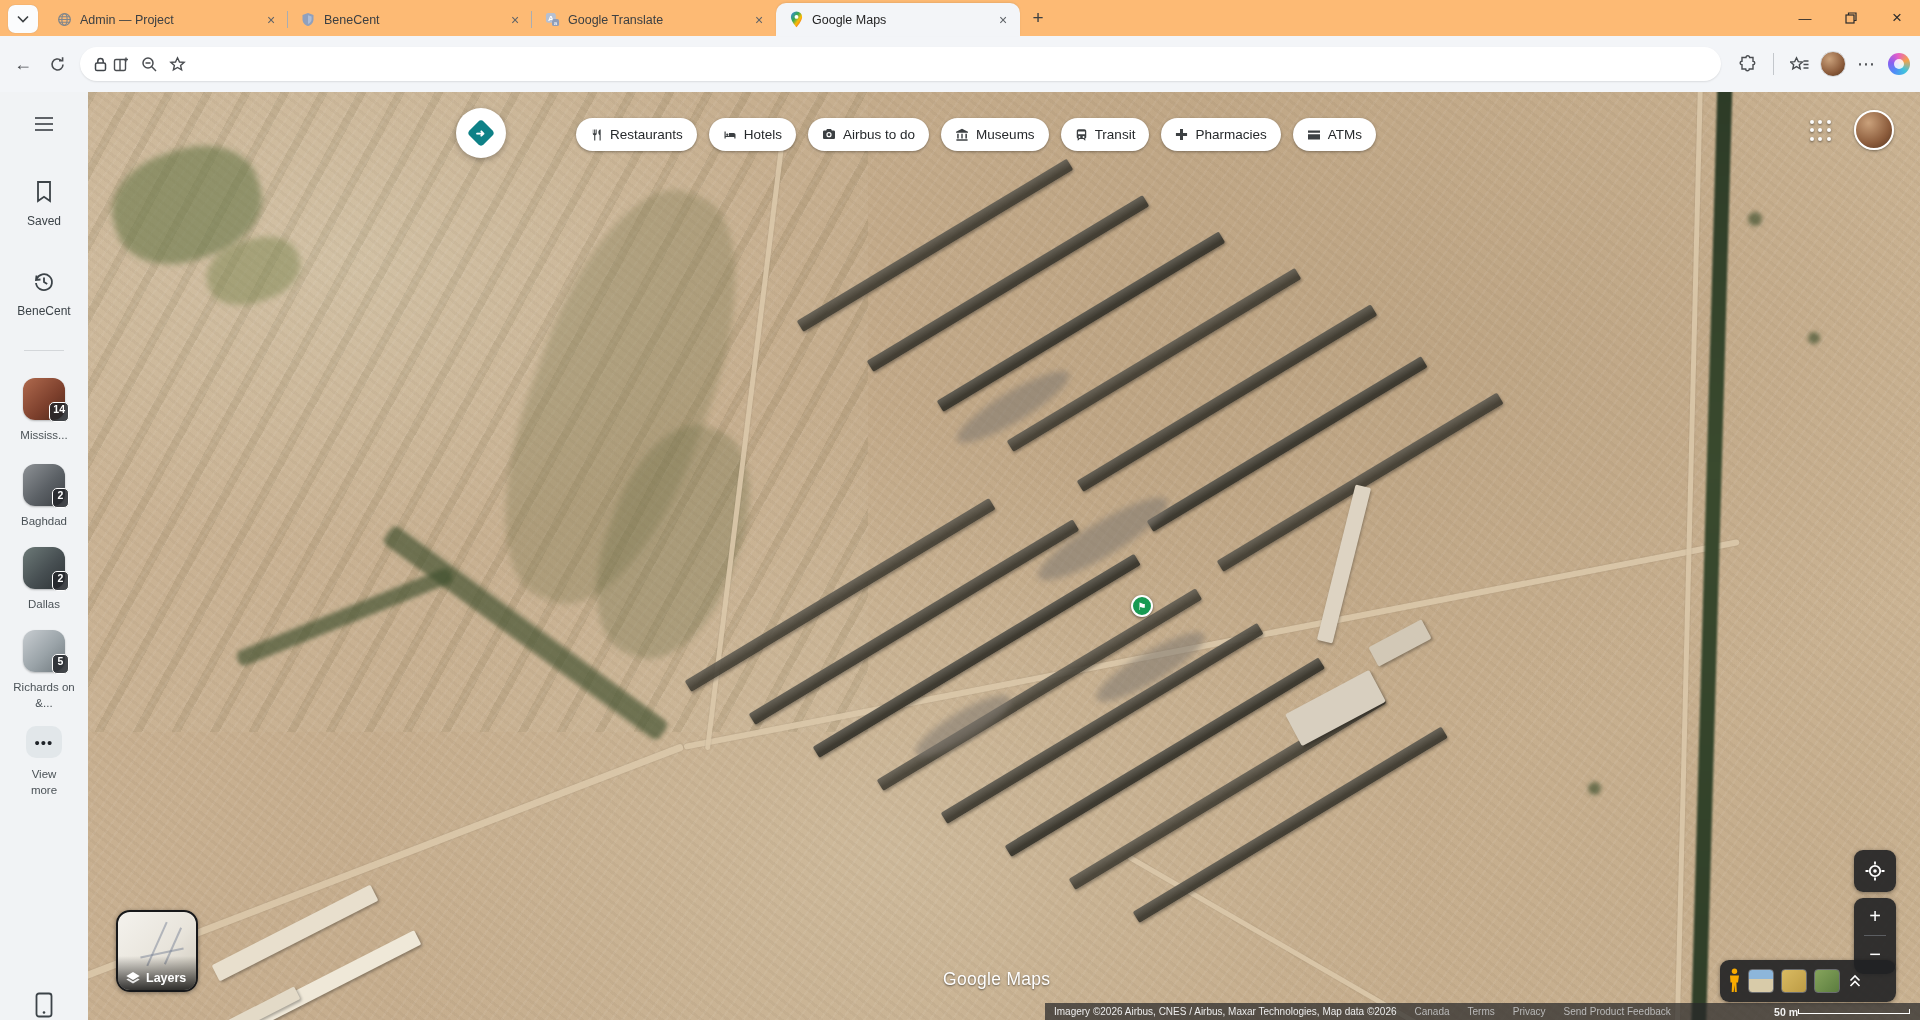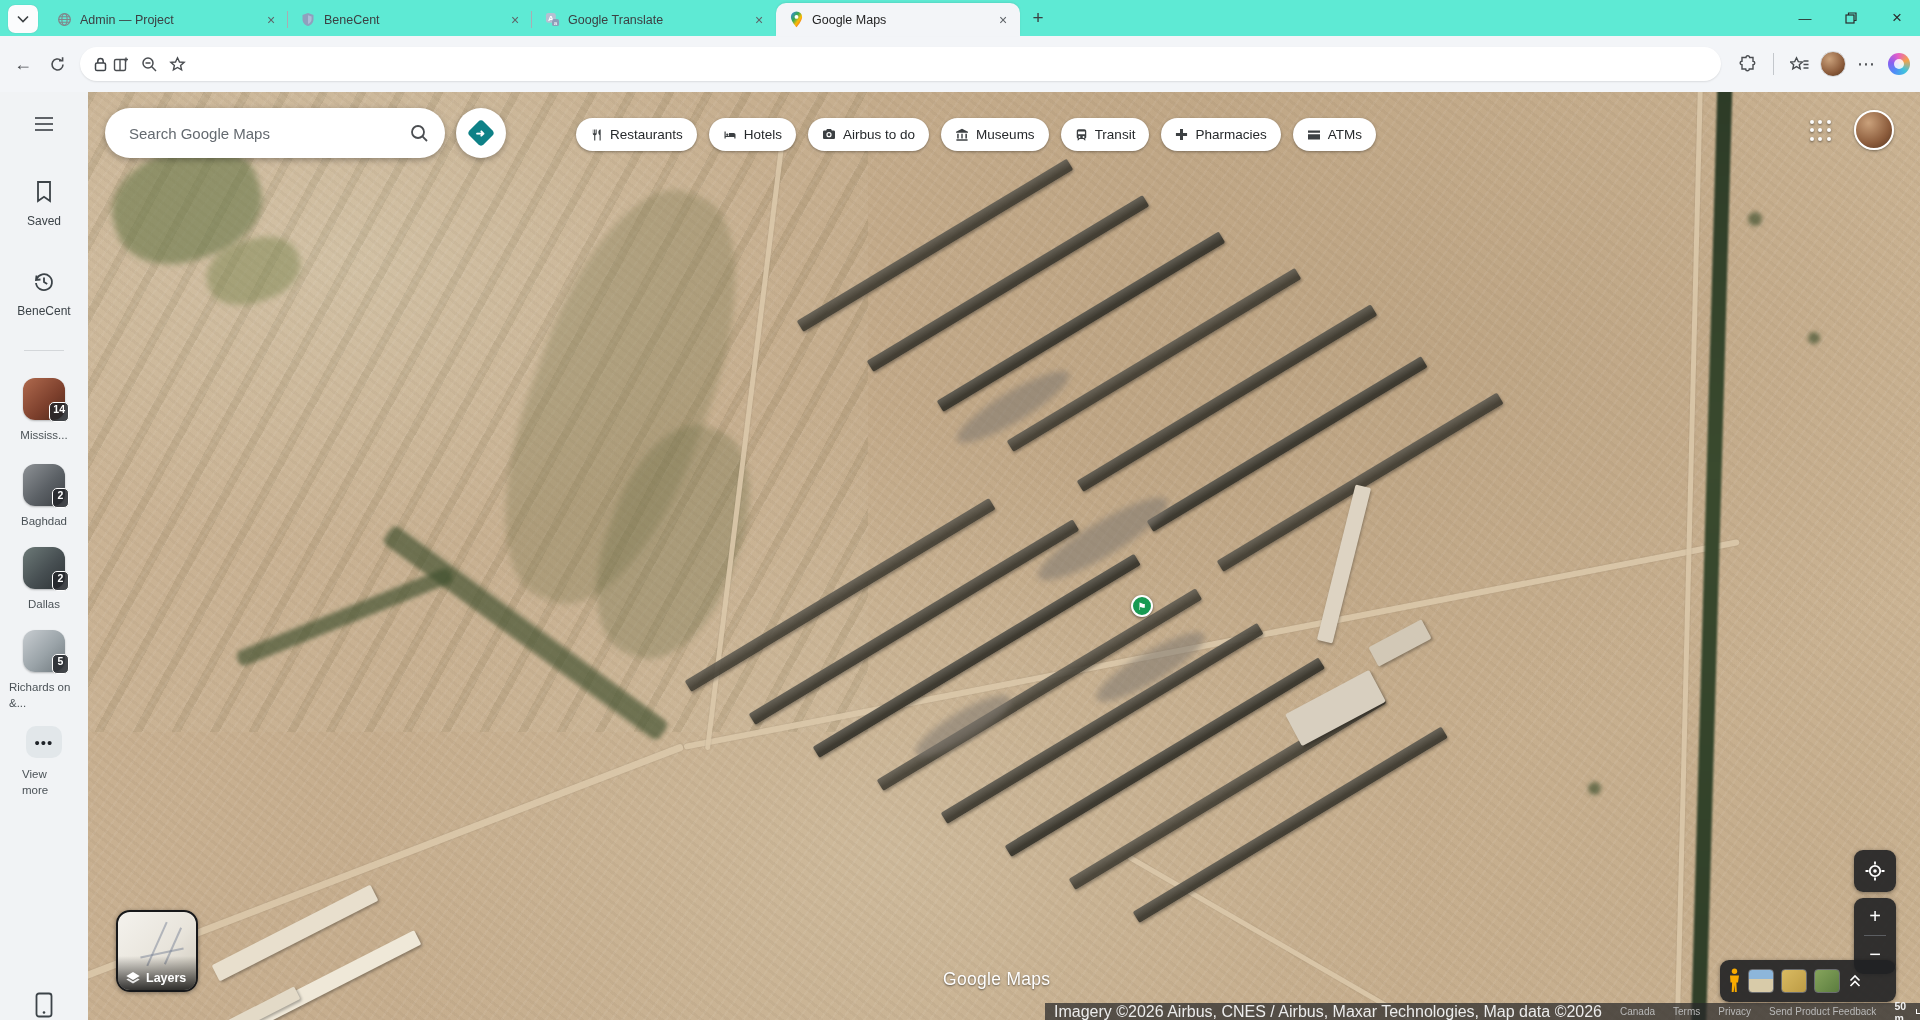--- a/index.html
+++ b/index.html
@@ -1,21 +1,21 @@
 <!DOCTYPE html>
 <html><head>
 <meta charset="utf-8">
 <style>
   * { box-sizing: border-box; margin: 0; padding: 0; }
   html,body { width:1920px; height:1020px; overflow:hidden; }
   body { font-family:"Liberation Sans", sans-serif; background:#d7dade; }
   .window { width:1920px; height:1020px; display:flex; flex-direction:column; }
 
   
-  .tabstrip { height:36px; background:#5eead4; display:flex; align-items:flex-end; position:relative; flex:0 0 auto; }
+  .tabstrip { height:36px; background:#fdba74; display:flex; align-items:flex-end; position:relative; flex:0 0 auto; }
   .tab-menu-btn { width:30px; height:28px; margin:0 6px 3px 8px; border-radius:7px; background:#fbfcfd; display:flex; align-items:center; justify-content:center; box-shadow:0 0 1px rgba(0,0,0,.25); }
   .tab { width:244px; height:33px; display:flex; align-items:center; padding:0 8px 0 12px; gap:8px; position:relative; }
   .tab .fav { width:16px; height:16px; flex:0 0 auto; display:flex; align-items:center; justify-content:center; }
   .tab .t-title { flex:1; font-size:12.5px; color:#3c4043; white-space:nowrap; overflow:hidden; text-overflow:ellipsis; }
   .tab .t-close { width:18px; height:18px; border-radius:4px; color:#5f6368; font-size:14px; line-height:18px; text-align:center; flex:0 0 auto; }
   .tab.inactive + .tab.inactive::before { content:""; position:absolute; left:-1px; top:8px; height:17px; width:1px; background:#a9adb2; }
   .tab.active { background:#f3f5f8; border-radius:10px 10px 0 0; box-shadow:0 -1px 2px rgba(0,0,0,.08); }
   .tab.active .t-title { color:#1f1f1f; }
   .newtab-btn { width:28px; height:28px; margin:0 0 3px 4px; border-radius:6px; color:#3c4043; font-size:19px; line-height:26px; text-align:center; }
   .win-controls { position:absolute; right:0; top:0; height:36px; display:flex; }
@@ -32,21 +32,21 @@
   .tb-avatar { width:26px; height:26px; border-radius:50%; background:radial-gradient(circle at 35% 30%, #caa17b, #8a5a3a 62%, #53341f); border:1px solid #d8dbdf; }
   .copilot { width:22px; height:22px; border-radius:50%; background:conic-gradient(from 210deg, #4e8df7, #8b5ff0, #e75fc7, #f2a24b, #3fc4dd, #4e8df7); position:relative; }
   .copilot::after { content:""; position:absolute; inset:6px; border-radius:50%; background:#fff; opacity:.85; }
 
   
   .content { flex:1 1 auto; display:flex; min-height:0; }
 
   
   .rail { width:88px; flex:0 0 auto; background:#f1f3f5; position:relative; z-index:5; }
   .rail .abs { position:absolute; left:0; width:88px; display:flex; flex-direction:column; align-items:center; }
-  .rail-label { font-size:11.5px; color:#4b5257; text-align:left; line-height:1.35; }
+  .rail-label { font-size:11.5px; color:#4b5257; text-align:center; line-height:1.35; }
   .rail-label.sm { font-size:12px; color:#3c4348; }
   .rail-divider { position:absolute; top:258px; left:24px; width:40px; height:1px; background:#d4d7da; }
   .thumb { width:42px; height:42px; border-radius:12px; position:relative; box-shadow:0 1px 2px rgba(0,0,0,.25); }
   .badge { position:absolute; right:-4px; bottom:-2px; min-width:17px; height:20px; padding:0 3px; background:rgba(35,38,42,.85); border:1.5px solid #fff; border-radius:5px; color:#fff; font-size:10.5px; font-weight:bold; line-height:13px; text-align:center; }
   .viewmore-btn { width:36px; height:32px; border-radius:10px; background:#e2e7ea; color:#1f2328; display:flex; align-items:center; justify-content:center; font-size:15px; letter-spacing:1px; }
 
   
   .map { position:relative; flex:1 1 auto; overflow:hidden; background:#c6ae8e; }
   .layer { position:absolute; inset:0; }
   .terrain { background:
@@ -97,21 +97,21 @@
   .collapse-btn { color:#fff; font-size:13px; margin-left:2px; }
 
   .layers-ctl { position:absolute; left:28px; top:818px; width:82px; height:82px; border-radius:14px; border:2.5px solid #17181a; overflow:hidden; z-index:10;
       background:linear-gradient(135deg, #f4f2ed 0%, #e8e4db 55%, #cdc7ba 100%); box-shadow:0 1px 4px rgba(0,0,0,.4); }
   .layers-ctl .veil { position:absolute; left:0; right:0; bottom:0; height:34px; background:linear-gradient(transparent, rgba(0,0,0,.78)); }
   .layers-ctl .row { position:absolute; left:7px; bottom:5px; display:flex; align-items:center; gap:5px; color:#fff; font-size:12.5px; font-weight:bold; }
   .layers-ctl .mapline { position:absolute; background:rgba(120,130,150,.5); }
 
   .watermark { position:absolute; left:855px; top:877px; color:#fff; font-size:17.5px; letter-spacing:.3px; text-shadow:0 1px 2px rgba(0,0,0,.55); z-index:9; }
   .attrib { position:absolute; left:957px; right:0; bottom:0; height:17px; background:rgba(40,40,42,.72); display:flex; align-items:center; gap:18px; padding:0 10px 0 9px; z-index:11; }
-  .attrib .imtext { color:#ececec; font-size:16px; white-space:nowrap; }
+  .attrib .imtext { color:#ececec; font-size:10px; white-space:nowrap; }
   .attrib .alink { color:#b9b9b9; font-size:10px; white-space:nowrap; }
   .scalewrap { margin-left:auto; display:flex; align-items:center; }
   .scaletext { color:#f2f2f2; font-size:10.5px; font-weight:bold; }
   .scalebar { width:112px; height:5px; border-left:1.5px solid #fff; border-right:1.5px solid #fff; border-bottom:1.5px solid #fff; }
 
   svg { display:block; }
 </style>
 </head>
 <body>
 
@@ -364,27 +364,20 @@
       <div class="lightbld" style="left:152px; top:880px; width:188px; height:16px; background:#efe8d8; transform:rotate(-27deg);"></div>
       <div class="lightbld" style="left:58px; top:930px; width:160px; height:14px; background:#e3dac7; transform:rotate(-27deg);"></div>
 
       <div class="treeline"></div>
       <div class="treerow" style="left:1660px; top:120px; width:14px; height:14px; border-radius:50%;"></div>
       <div class="treerow" style="left:1720px; top:240px; width:12px; height:12px; border-radius:50%;"></div>
       <div class="treerow" style="left:1500px; top:690px; width:13px; height:13px; border-radius:50%;"></div>
 
       <div class="marker">⚑</div>
 
-      <div class="searchbox">
-        <span class="ph">Search Google Maps</span>
-        <svg width="19" height="19" viewBox="0 0 19 19">
-            <circle cx="8" cy="8" r="6" fill="none" stroke="#4a4d51" stroke-width="1.8"></circle>
-            <path d="M12.4 12.4 17 17" stroke="#4a4d51" stroke-width="1.8"></path>
-          </svg>
-      </div>
       <div class="dir-btn">
         <div class="dir-diamond">
             <span>➜</span>
           </div>
       </div>
 
       <div class="chips">
         <div class="chip">
           <svg width="13" height="14" viewBox="0 0 14 14" fill="#3c4043">
               <path d="M3 1v4.5c0 1 .6 1.7 1.5 1.9V13h1.2V7.4C6.6 7.2 7.2 6.5 7.2 5.5V1H6v4H5.2V1H4v4h-.8V1H3zm8 0c-1.2 0-2 1.5-2 3.2 0 1.3.5 2.3 1.3 2.7V13h1.2V1H11z"></path>

